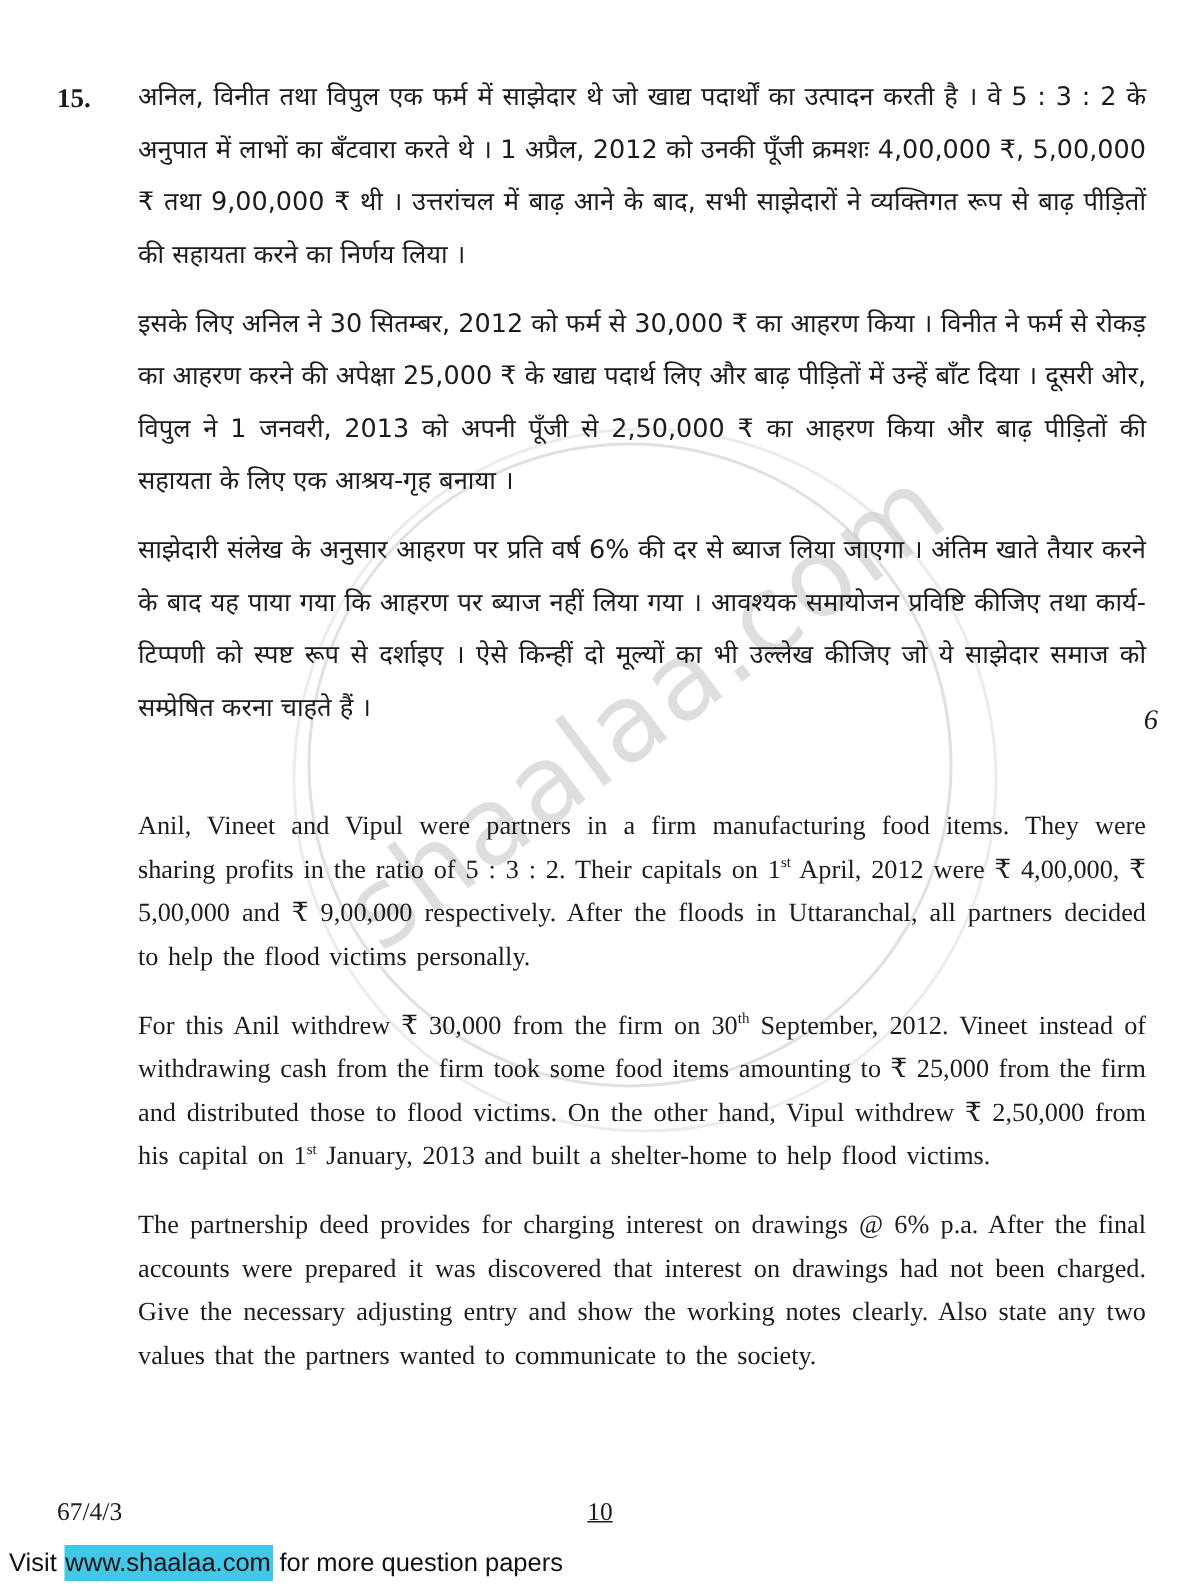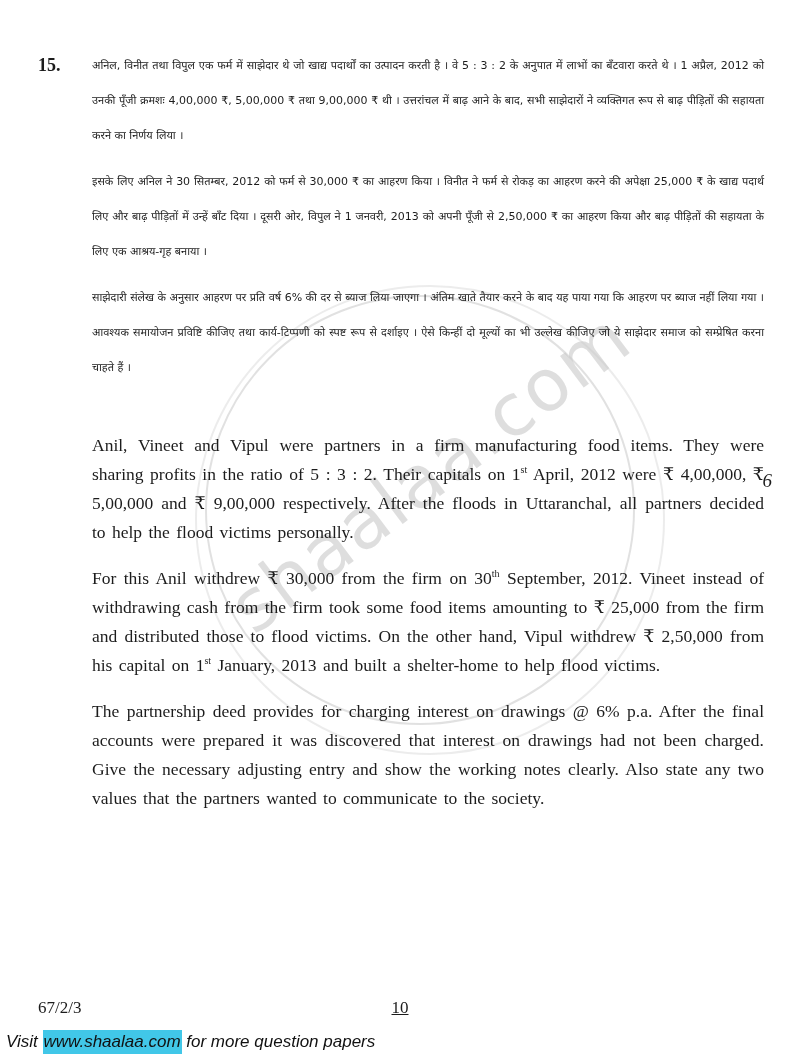--- a/index.html
+++ b/index.html
@@ -50,21 +50,21 @@
     width: 54px;
     flex: 0 0 54px;
     font-weight: bold;
     font-size: 18px;
     line-height: 35px;
   }
   .qbody { flex: 1; }
 
   .hindi {
     font-family: "DejaVu Sans", "Liberation Serif", serif;
-    font-size: 11px;
+    font-size: 17px;
     line-height: 35px;
     text-align: justify;
     margin-bottom: 11px;
   }
   .hindi:last-of-type { margin-bottom: 13px; }
 
   .english-block { margin-top: 46px; }
   .english {
     font-size: 17.5px;
     line-height: 29px;
@@ -98,21 +98,20 @@
   .bottom-bar {
     position: absolute;
     left: 0; bottom: 0;
     width: 800px;
     height: 33px;
     z-index: 2;
     font-family: "Liberation Sans", "DejaVu Sans", sans-serif;
     font-size: 17px;
     color: #111;
     padding: 5px 0 0 6px;
-    font-style: italic;
   }
   .bottom-bar .hl {
     background: #41c7e8;
     padding: 2px 1px 3px 1px;
   }
 </style>
 </head>
 <body>
 
 <div class="watermark">
@@ -135,17 +134,17 @@
         <p class="english">For this Anil withdrew ₹ 30,000 from the firm on 30<sup>th</sup> September, 2012. Vineet instead of withdrawing cash from the firm took some food items amounting to ₹ 25,000 from the firm and distributed those to flood victims. On the other hand, Vipul withdrew ₹ 2,50,000 from his capital on 1<sup>st</sup> January, 2013 and built a shelter-home to help flood victims.</p>
         <p class="english">The partnership deed provides for charging interest on drawings @ 6% p.a. After the final accounts were prepared it was discovered that interest on drawings had not been charged. Give the necessary adjusting entry and show the working notes clearly. Also state any two values that the partners wanted to communicate to the society.</p>
       </div>
     </div>
   </div>
 </div>
 
 <div class="marks">6</div>
 
 <div class="footer">
-  <span class="code">67/2/3</span>
+  <span class="code">67/4/3</span>
   <span class="pagenum">10</span>
 </div>
 
 <div class="bottom-bar"><span>Visit </span><span class="hl">www.shaalaa.com</span><span> for more question papers</span></div>
 
 </body></html>

